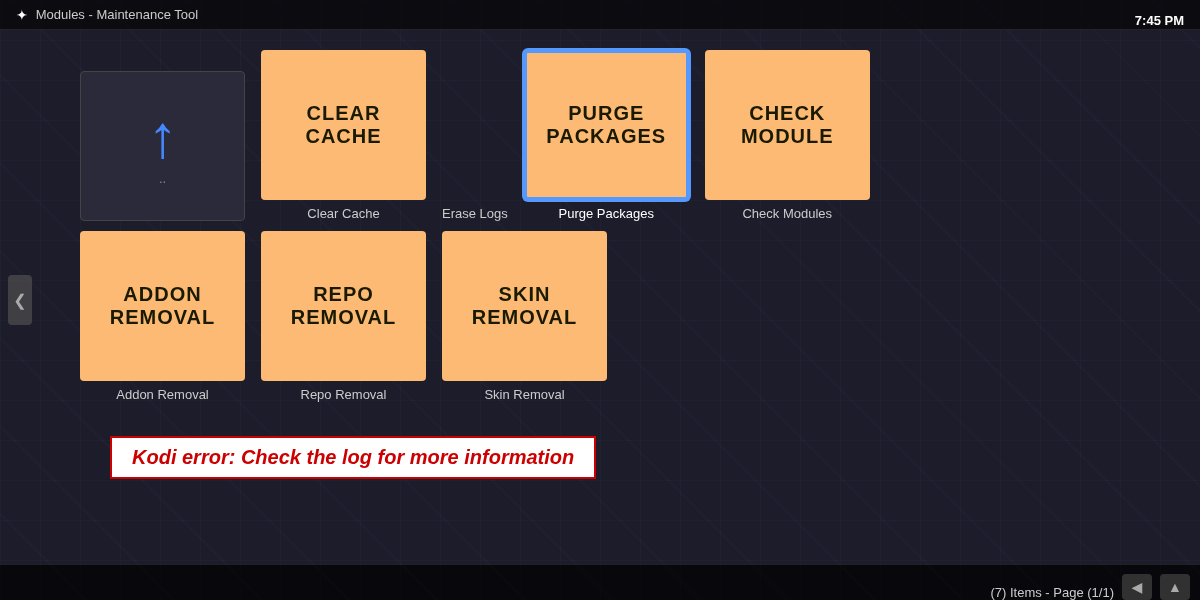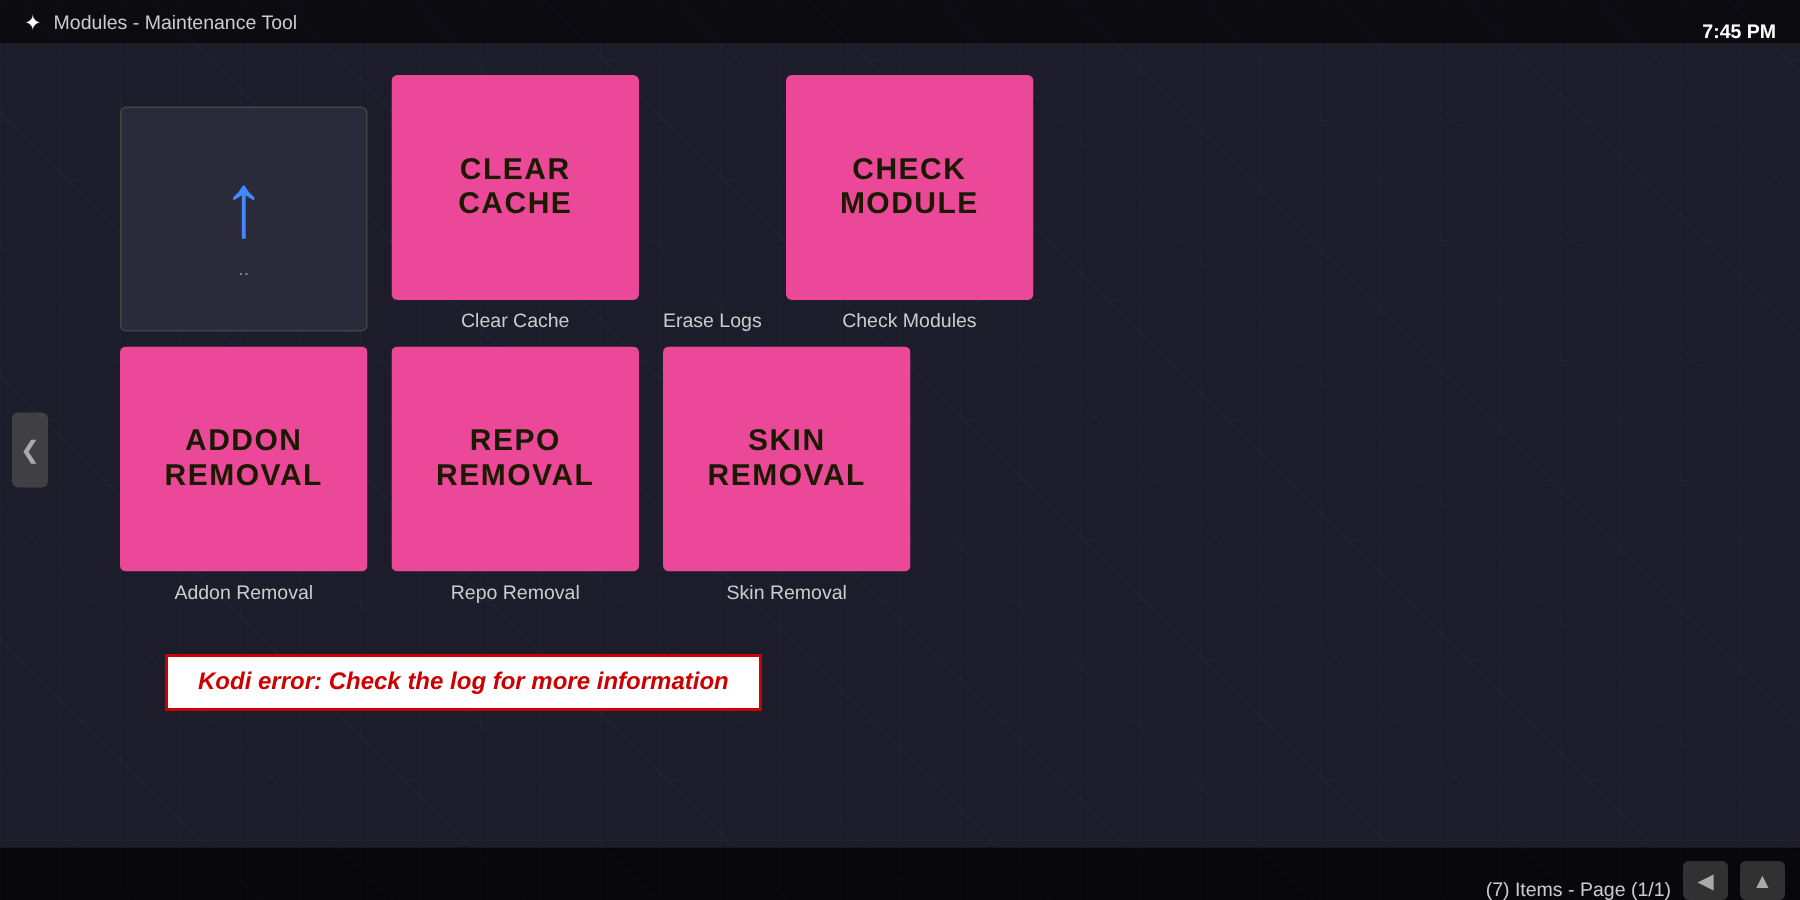--- a/index.html
+++ b/index.html
@@ -121,21 +121,21 @@
     .tile-item {
       display: flex;
       flex-direction: column;
       align-items: center;
       gap: 6px;
     }
 
     .tile {
       width: 165px;
       height: 150px;
-      background: #ec4899;
+      background: #fdba74;
       border-radius: 4px;
       display: flex;
       flex-direction: column;
       align-items: center;
       justify-content: center;
       cursor: pointer;
       position: relative;
       border: 3px solid transparent;
     }
 
@@ -189,21 +189,21 @@
       border: 2px solid #cc0000;
       padding: 8px 20px;
       margin-top: 10px;
       display: inline-block;
       align-self: flex-start;
       margin-left: 20px;
     }
 
     .error-text {
       color: #cc0000;
-      font-size: 16px;
+      font-size: 20px;
       font-weight: bold;
       font-style: italic;
     }
 
     
     .footer {
       position: absolute;
       bottom: 0;
       left: 0;
       right: 0;
@@ -273,20 +273,28 @@
           <span>CLEAR</span><br><span>CACHE</span>
         </div>
       </div>
       <div class="tile-label">Clear Cache</div>
     </div>
 
     <div class="tile-item">
       <div class="tile-label">Erase Logs</div>
     </div>
 
+    <div class="tile-item">
+      <div class="tile selected">
+        <div class="tile-text">
+          <span>PURGE</span><br><span>PACKAGES</span>
+        </div>
+      </div>
+      <div class="tile-label selected-label">Purge Packages</div>
+    </div>
 
     <div class="tile-item">
       <div class="tile">
         <div class="tile-text">
           <span>CHECK</span><br><span>MODULE</span>
         </div>
       </div>
       <div class="tile-label">Check Modules</div>
     </div>
 

